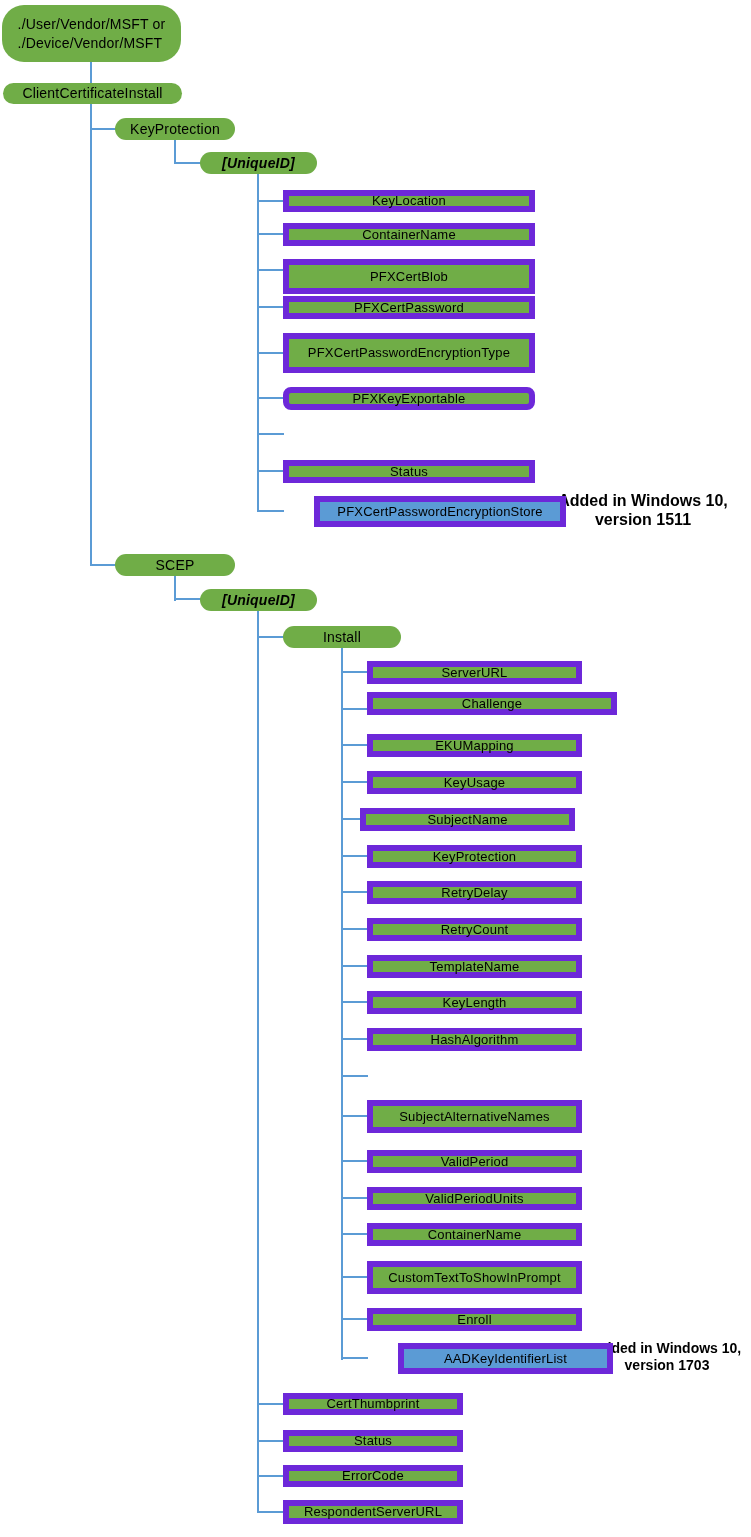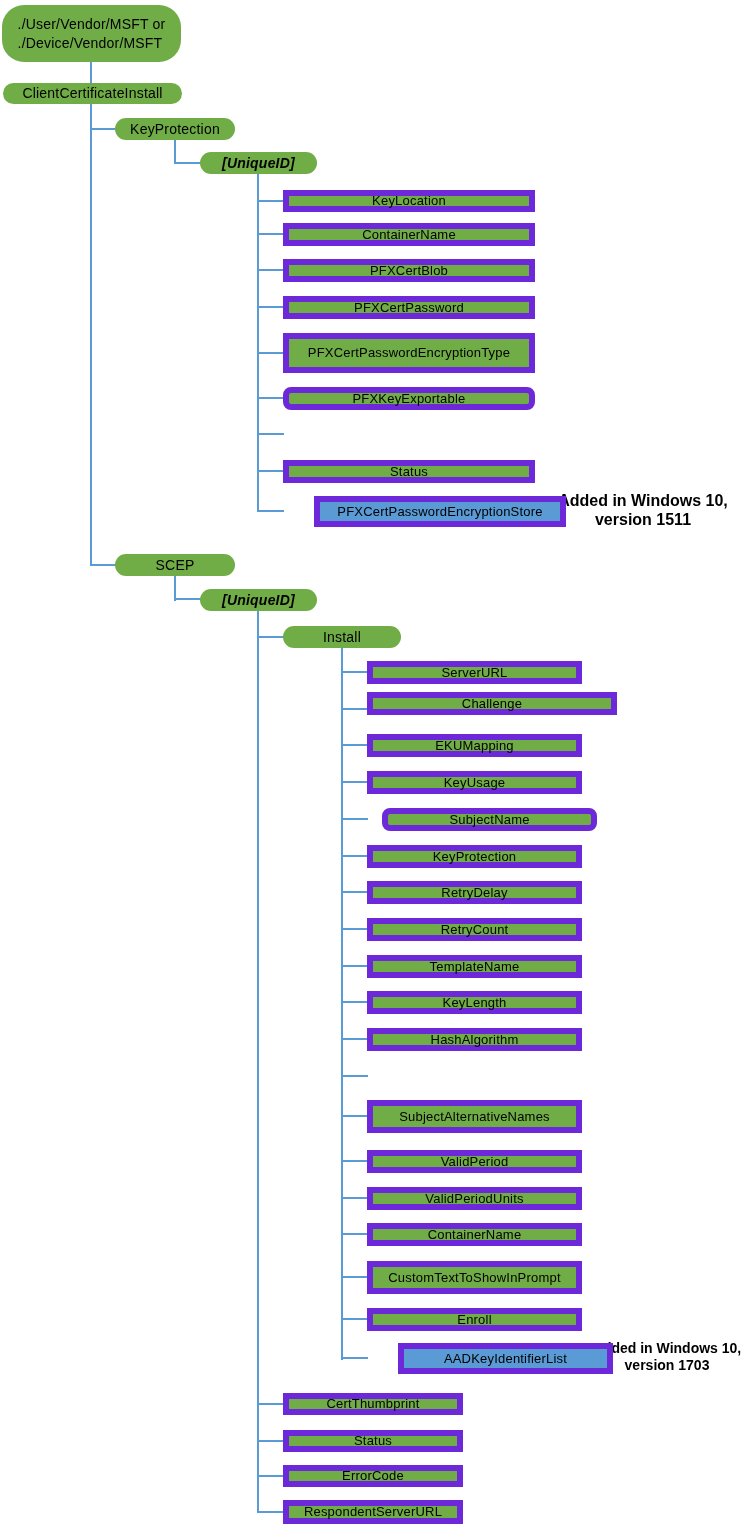--- a/index.html
+++ b/index.html
@@ -89,34 +89,34 @@
     <div class="conn" style="left: 342px; top: 1276px; width: 26px; height: 2px;"></div>
     <div class="conn" style="left: 342px; top: 1318px; width: 26px; height: 2px;"></div>
     <div class="conn" style="left: 342px; top: 1357px; width: 26px; height: 2px;"></div>
     <div class="node pill green" style="left: 2px; top: 5px; width: 179px; height: 57px; border-radius: 22px;">./User/Vendor/MSFT or
 ./Device/Vendor/MSFT</div>
     <div class="node pill green" style="left: 3px; top: 83px; width: 179px; height: 21px; border-radius: 10.5px;">ClientCertificateInstall</div>
     <div class="node pill green" style="left: 115px; top: 118px; width: 120px; height: 22px; border-radius: 11px;">KeyProtection</div>
     <div class="node pill green italic" style="left: 200px; top: 152px; width: 117px; height: 22px; border-radius: 11px;">[UniqueID]</div>
     <div class="node box green" style="left: 283px; top: 190px; width: 252px; height: 22px;">KeyLocation</div>
     <div class="node box green" style="left: 283px; top: 223px; width: 252px; height: 23px;">ContainerName</div>
-    <div class="node box green" style="left: 283px; top: 259px; width: 252px; height: 23px;">PFXCertBlob</div>
+    <div class="node box green" style="left: 283px; top: 259px; width: 252px; height: 35px;">PFXCertBlob</div>
     <div class="node box green" style="left: 283px; top: 296px; width: 252px; height: 23px;">PFXCertPassword</div>
     <div class="node box green" style="left: 283px; top: 333px; width: 252px; height: 40px;">PFXCertPasswordEncryptionType</div>
     <div class="node box green" style="left: 283px; top: 387px; width: 252px; height: 23px; border-radius: 8px;">PFXKeyExportable</div>
     <div class="node box green" style="left: 283px; top: 460px; width: 252px; height: 23px;">Status</div>
     <div class="node box blue" style="left: 283px; top: 496px; width: 252px; height: 31px;">PFXCertPasswordEncryptionStore</div>
     <div class="node pill green" style="left: 115px; top: 554px; width: 120px; height: 22px; border-radius: 11px;">SCEP</div>
     <div class="node pill green italic" style="left: 200px; top: 589px; width: 117px; height: 22px; border-radius: 11px;">[UniqueID]</div>
     <div class="node pill green" style="left: 283px; top: 626px; width: 118px; height: 22px; border-radius: 11px;">Install</div>
     <div class="node box green" style="left: 367px; top: 661px; width: 215px; height: 23px;">ServerURL</div>
     <div class="node box green" style="left: 367px; top: 692px; width: 250px; height: 23px;">Challenge</div>
     <div class="node box green" style="left: 367px; top: 734px; width: 215px; height: 23px;">EKUMapping</div>
     <div class="node box green" style="left: 367px; top: 771px; width: 215px; height: 23px;">KeyUsage</div>
-    <div class="node box green" style="left: 382px; top: 808px; width: 215px; height: 23px; border-radius: 8px;">SubjectName</div>
+    <div class="node box green" style="left: 360px; top: 808px; width: 215px; height: 23px;">SubjectName</div>
     <div class="node box green" style="left: 367px; top: 845px; width: 215px; height: 23px;">KeyProtection</div>
     <div class="node box green" style="left: 367px; top: 881px; width: 215px; height: 23px;">RetryDelay</div>
     <div class="node box green" style="left: 367px; top: 918px; width: 215px; height: 23px;">RetryCount</div>
     <div class="node box green" style="left: 367px; top: 955px; width: 215px; height: 23px;">TemplateName</div>
     <div class="node box green" style="left: 367px; top: 991px; width: 215px; height: 23px;">KeyLength</div>
     <div class="node box green" style="left: 367px; top: 1028px; width: 215px; height: 23px;">HashAlgorithm</div>
     <div class="node box green" style="left: 367px; top: 1100px; width: 215px; height: 33px;">SubjectAlternativeNames</div>
     <div class="node box green" style="left: 367px; top: 1150px; width: 215px; height: 23px;">ValidPeriod</div>
     <div class="node box green" style="left: 367px; top: 1187px; width: 215px; height: 23px;">ValidPeriodUnits</div>
     <div class="node box green" style="left: 367px; top: 1223px; width: 215px; height: 23px;">ContainerName</div>

